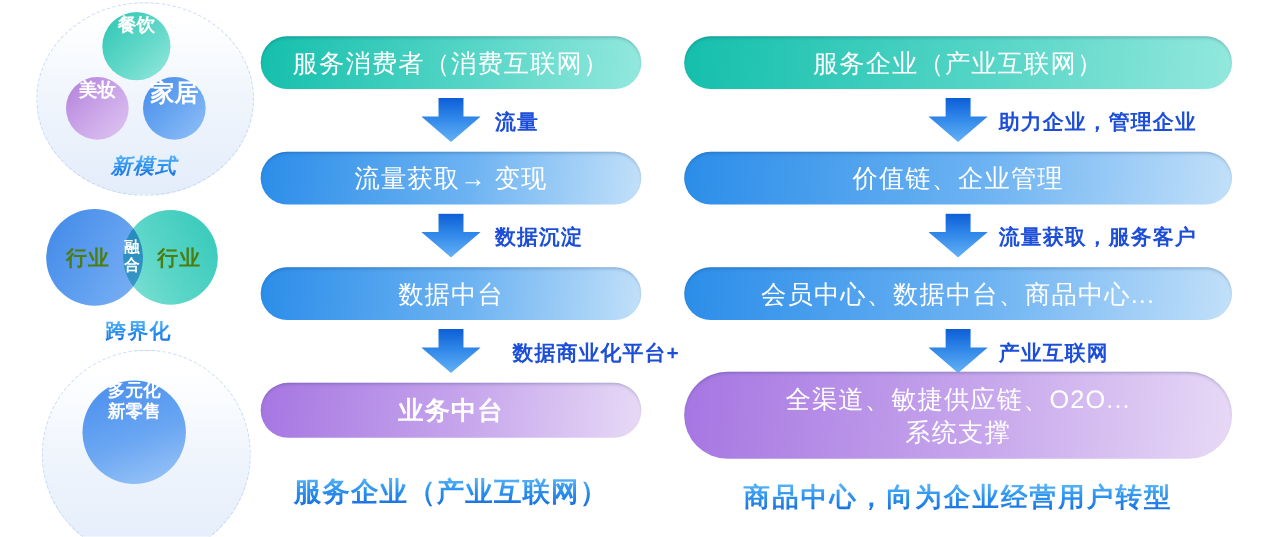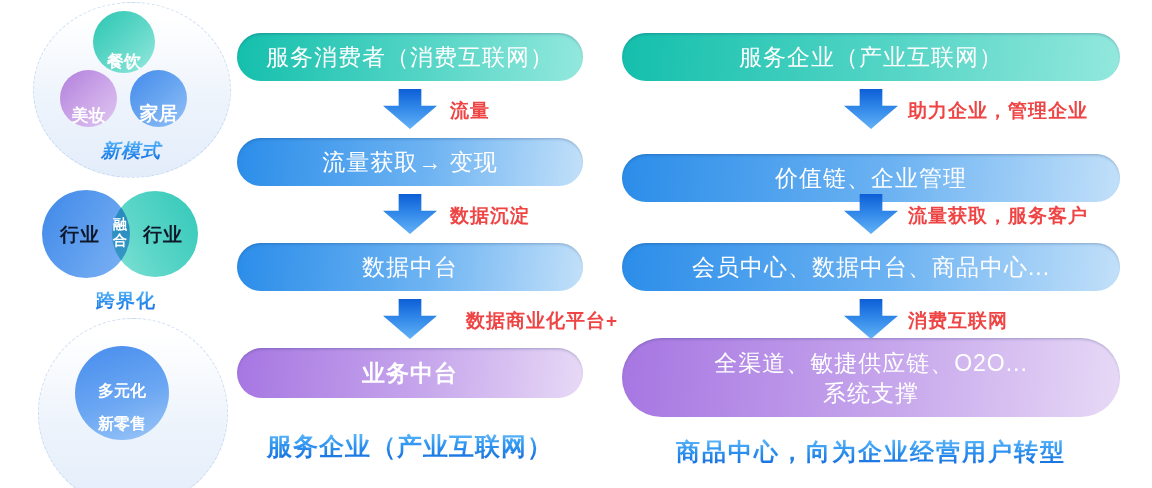--- a/index.html
+++ b/index.html
@@ -21,21 +21,21 @@
   .pill.purple { background:linear-gradient(95deg,#a676e2 0%,#c7a7ec 55%,#e7d9f6 100%); }
 
   
   .flow-arrow {
     position:absolute; width:54px; height:40px;
     background:linear-gradient(180deg,#0d5ed6 0%,#2f86e8 45%,#63b1f6 100%);
     clip-path:polygon(29% 0,71% 0,71% 42%,100% 42%,50% 100%,0 42%,29% 42%);
     filter:drop-shadow(0 -1px 0 rgba(8,30,80,.45));
   }
   .arrow-label {
-    position:absolute; font-size:19px; font-weight:bold; color:#ef4444;
+    position:absolute; font-size:19px; font-weight:bold; color:#1d4ed8;
     white-space:nowrap; letter-spacing:1px;
   }
 
   
   .grad-text { font-weight:bold; color:#1e86ea; letter-spacing:1px; }
   @supports ((-webkit-background-clip:text) or (background-clip:text)) {
     .grad-text {
       background:linear-gradient(180deg,#6cc0fa 0%,#2f95f1 45%,#1267da 100%);
       -webkit-background-clip:text; background-clip:text; color:transparent;
     }
@@ -43,33 +43,33 @@
   .caption { position:absolute; text-align:center; white-space:nowrap; }
 
   
   .big-circle {
     position:absolute; border-radius:50%;
     background:linear-gradient(180deg,#ffffff 8%,#eef4fc 55%,#e3edfa 100%);
     border:1px dashed rgba(168,198,236,.55);
   }
   .bubble {
     position:absolute; border-radius:50%;
-    display:flex; align-items:flex-end; justify-content:center;
+    display:flex; align-items:flex-start; justify-content:center;
     color:#fff; font-weight:bold; text-align:center; white-space:pre-line;
   }
   .bubble.teal  { background:linear-gradient(135deg,#35c9b6 10%,#62d8c9 55%,#96e9de 100%); }
   .bubble.lav   { background:linear-gradient(135deg,#b687dd 10%,#cda8e9 55%,#dfc6f1 100%); }
   .bubble.blue  { background:linear-gradient(135deg,#4b90ec 10%,#6ca8f1 55%,#93c0f7 100%); }
   .bubble.blue2 { background:linear-gradient(160deg,#478dee 0%,#6aa6f2 55%,#9dc7f8 100%); }
 
   .venn-circle { position:absolute; border-radius:50%; mix-blend-mode:multiply; }
   .venn-left  { background:linear-gradient(120deg,#3f88e8 0%,#64a2f0 60%,#7fb2f4 100%); }
   .venn-right { background:linear-gradient(240deg,#32c8b9 0%,#5cd6c8 60%,#83e2d6 100%); }
   .venn-text {
-    position:absolute; color:#0f172a; font-weight:bold; font-size:19px;
+    position:absolute; color:#4d7c0f; font-weight:bold; font-size:19px;
     letter-spacing:1px; white-space:nowrap;
   }
   .venn-center {
     position:absolute; color:#fff; font-weight:bold; font-size:14px;
     width:16px; line-height:16px; text-align:center; white-space:pre-line;
   }
   .group-label { position:absolute; text-align:center; font-size:19px; }
 </style>
 </head>
 <body>
@@ -77,39 +77,39 @@
 <div class="canvas">
 
   <div>
     <div class="big-circle" style="left:33px;top:2px;width:196px;height:174px;"></div>
     <div class="bubble teal" style="left:93px;top:11px;width:62px;height:62px;font-size:17px;">
       <span>餐饮</span>
     </div>
     <div class="bubble lav" style="left:60px;top:70px;width:57px;height:57px;font-size:17px;">
       <span>美妆</span>
     </div>
-    <div class="bubble blue" style="left:130px;top:70px;width:57px;height:57px;font-size:19px;">
+    <div class="bubble blue" style="left:130px;top:70px;width:57px;height:57px;font-size:22px;">
       <span>家居</span>
     </div>
     <div class="group-label grad-text" style="left:33px;top:138px;width:196px;font-style:italic;">新模式</div>
   </div>
 
   <div>
     <div class="venn-circle venn-left" style="left:42px;top:190px;width:88px;height:88px;"></div>
     <div class="venn-circle venn-right" style="left:112px;top:191px;width:86px;height:86px;"></div>
     <div class="venn-text" style="left:60px;top:222px;">行业</div>
     <div class="venn-text" style="left:143px;top:222px;">行业</div>
     <div class="venn-center" style="left:112px;top:216px;">融
 合</div>
     <div class="group-label grad-text" style="left:33px;top:288px;width:186px;">跨界化</div>
   </div>
 
   <div>
     <div class="big-circle" style="left:38px;top:318px;width:188px;height:188px;"></div>
-    <div class="bubble blue2" style="left:75px;top:346px;width:94px;height:94px;font-size:16px;line-height:33px;">
+    <div class="bubble blue2" style="left:75px;top:346px;width:94px;height:94px;font-size:16px;line-height:19px;">
       <span style="white-space:pre-line;">多元化
 新零售</span>
     </div>
     <div class="group-label grad-text" style="left:33px;top:447px;width:188px;margin-top:44px;">传统零售</div>
   </div>
 
   <div>
     <div class="pill teal" style="left:237px;top:33px;width:346px;height:48px;">服务消费者（消费互联网）</div>
     <div class="flow-arrow" style="left:383px;top:89px;"></div>
     <div class="arrow-label" style="left:450px;top:98px;">流量</div>
@@ -125,27 +125,27 @@
     <div class="pill purple" style="left:237px;top:348px;width:346px;height:50px;font-weight:bold;">业务中台</div>
 
     <div class="caption grad-text" style="left:237px;top:430px;width:346px;font-size:25px;">服务企业（产业互联网）</div>
   </div>
 
   <div>
     <div class="pill teal" style="left:622px;top:33px;width:498px;height:48px;">服务企业（产业互联网）</div>
     <div class="flow-arrow" style="left:844px;top:89px;"></div>
     <div class="arrow-label" style="left:908px;top:98px;">助力企业，管理企业</div>
 
-    <div class="pill blue" style="left:622px;top:138px;width:498px;height:48px;margin-top:16px;">价值链、企业管理</div>
+    <div class="pill blue" style="left:622px;top:138px;width:498px;height:48px;">价值链、企业管理</div>
     <div class="flow-arrow" style="left:844px;top:194px;"></div>
     <div class="arrow-label" style="left:908px;top:203px;">流量获取，服务客户</div>
 
     <div class="pill blue" style="left:622px;top:243px;width:498px;height:48px;">会员中心、数据中台、商品中心...</div>
     <div class="flow-arrow" style="left:844px;top:299px;"></div>
-    <div class="arrow-label" style="left:908px;top:308px;">消费互联网</div>
+    <div class="arrow-label" style="left:908px;top:308px;">产业互联网</div>
 
     <div class="pill purple" style="left:622px;top:338px;width:498px;height:79px;">全渠道、敏捷供应链、O2O...
 系统支撑</div>
 
     <div class="caption grad-text" style="left:622px;top:436px;width:498px;font-size:24px;letter-spacing:2px;">商品中心，向为企业经营用户转型</div>
   </div>
 
 </div>
 
 </body></html>

